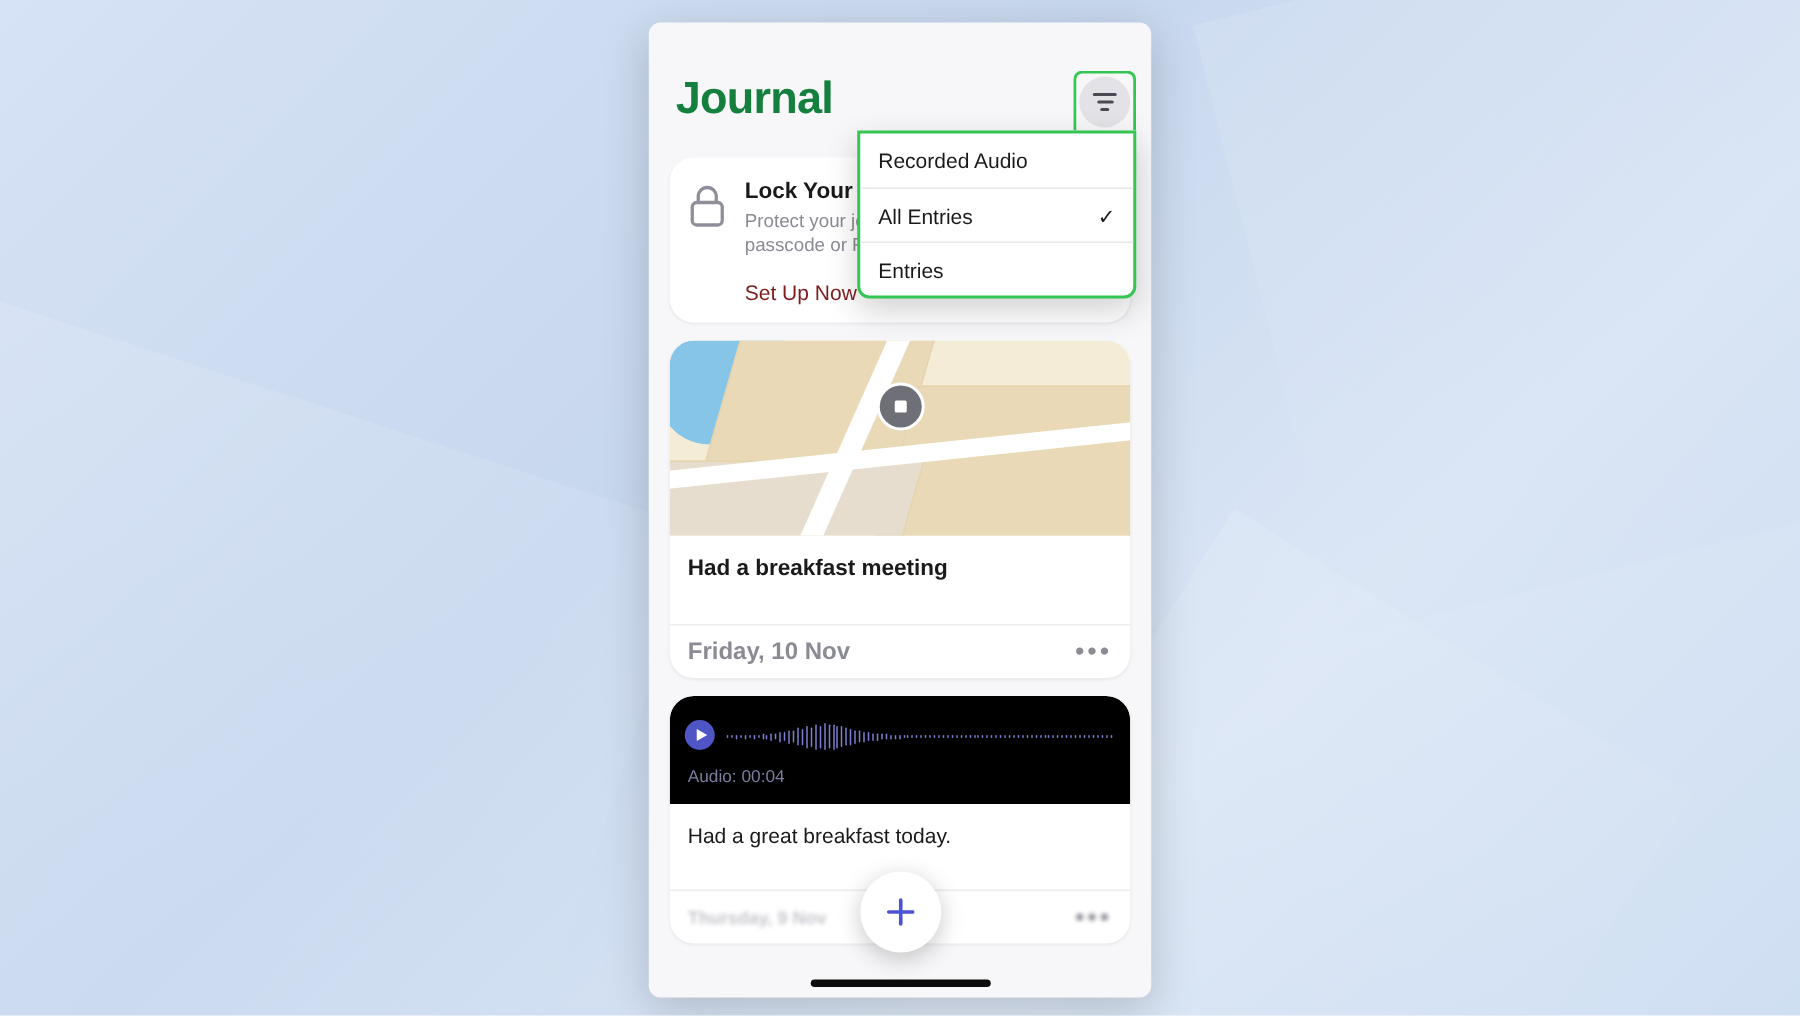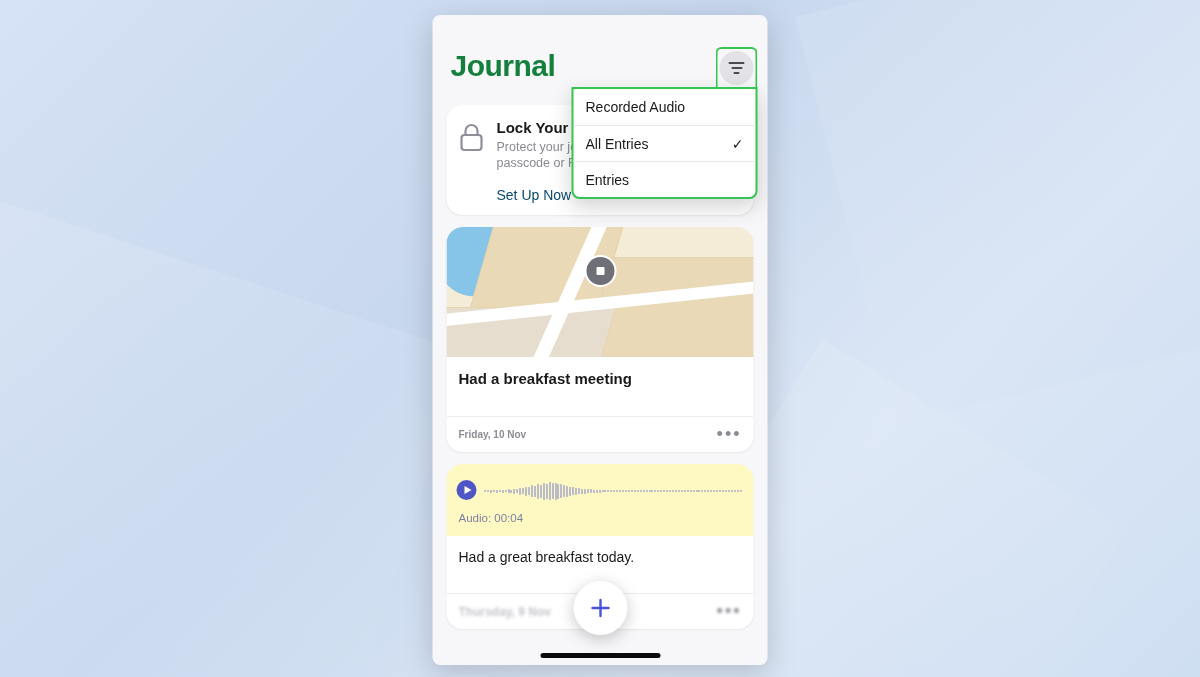--- a/index.html
+++ b/index.html
@@ -42,44 +42,44 @@
   .card {
     position:absolute; left:14px; right:14px;
     background:#fff; border-radius:16px;
     box-shadow: 0 1px 2px rgba(0,0,0,.06);
   }
   
   .lock-card { top:90px; height:110px; }
   .lock-icon { position:absolute; left:12px; top:18px; color:#8f8f99; }
   .lock-title { position:absolute; left:50px; top:14px; font-size:15px; font-weight:700; color:#1a1a1a;}
   .lock-sub   { position:absolute; left:50px; top:34px; font-size:12.5px; color:#8a8a93; line-height:1.3; max-width:230px;}
-  .lock-link  { position:absolute; left:50px; bottom:12px; font-size:14px; font-weight:500; color:#0c4a6e; cursor:pointer;}
+  .lock-link  { position:absolute; left:50px; bottom:12px; font-size:14px; font-weight:500; color:#7f1d1d; cursor:pointer;}
 
   
   .entry1 { top:212px; height:225px; overflow:hidden;}
   .map { height:130px; background:#f4ecd6; position:relative; border-radius:16px 16px 0 0; overflow:hidden;}
   .map .water{position:absolute;left:-10px;top:-14px;width:92px;height:80px;background:#86c5e8;border-radius:50% 60% 48% 42%/58% 40% 60% 46%;transform:rotate(-18deg);}
   .map .block{position:absolute;background:#ead9b6;border:1px solid #e4d4a9;}
   .map .b1{left:36px;top:-8px;width:130px;height:90px;transform:skewX(-16deg);}
   .map .b2{left:150px;top:30px;width:170px;height:110px;transform:skewX(-16deg);}
   .map .b3{left:-20px;top:80px;width:180px;height:70px;transform:skewX(-16deg);background:#e7ddcf;}
   .map .road{position:absolute;background:#fff;}
   .map .r1{left:110px;top:-20px;width:14px;height:200px;transform:rotate(24deg);}
   .map .r2{left:-20px;top:70px;width:360px;height:12px;transform:rotate(-6deg);}
   .map .pin{position:absolute;left:50%;top:30px;margin-left:-14px;width:28px;height:28px;border-radius:50%;background:#6f6f78;display:flex;align-items:center;justify-content:center;box-shadow:0 0 0 2px #fff;}
   .map-caption{position:absolute;left:0;right:0;bottom:0;height:30px;padding:0 12px;display:flex;align-items:center;font-size:11.5px;color:#7c7c85;background:linear-gradient(0deg,rgba(255,255,255,.9),rgba(255,255,255,.6));}
   .map-caption b{font-weight:700;color:#60606a;}
   .entry1-title{position:absolute;left:12px;top:143px;font-size:15px;font-weight:600;color:#1a1a1a;}
   .entry1-footer{position:absolute;left:0;right:0;bottom:0;height:36px;border-top:1px solid #ececef;display:flex;align-items:center;padding:0 12px;}
-  .entry1-date{font-size:10px;color:#8b8b94;font-weight:600;}
+  .entry1-date{font-size:16px;color:#8b8b94;font-weight:600;}
   .more{position:absolute;right:12px;color:#8b8b94;font-size:18px;letter-spacing:2px;cursor:pointer;}
 
   
   .entry2 { top:449px; height:165px; overflow:hidden; }
-  .audio-area{height:72px;background:#fef9c3;border-radius:16px 16px 0 0;position:relative;}
+  .audio-area{height:72px;background:#000000;border-radius:16px 16px 0 0;position:relative;}
   .play{position:absolute;left:10px;top:16px;width:20px;height:20px;border-radius:50%;background:#5055c6;display:flex;align-items:center;justify-content:center;}
   .play::after{content:"";display:block;width:0;height:0;border-left:7px solid #fff;border-top:4px solid transparent;border-bottom:4px solid transparent;margin-left:2px;}
   .wave{position:absolute;left:38px;right:12px;top:16px;height:22px;display:flex;align-items:center;gap:2px;}
   .wave i{display:block;width:2px;background:#7a7fd1;border-radius:2px;}
   .audio-label{position:absolute;left:12px;top:48px;font-size:11.5px;color:#7c7fa1;}
   .entry2-title{position:absolute;left:12px;top:85px;font-size:14px;color:#1a1a1a;}
   .entry2-footer{position:absolute;left:0;right:0;bottom:0;height:36px;border-top:1px solid #ececef;display:flex;align-items:center;padding:0 12px;}
   .entry2-date{font-size:12px;color:#c6c6cd;font-weight:600;filter:blur(1.4px);}
   .entry2 .more{filter:blur(1.4px);}
 

